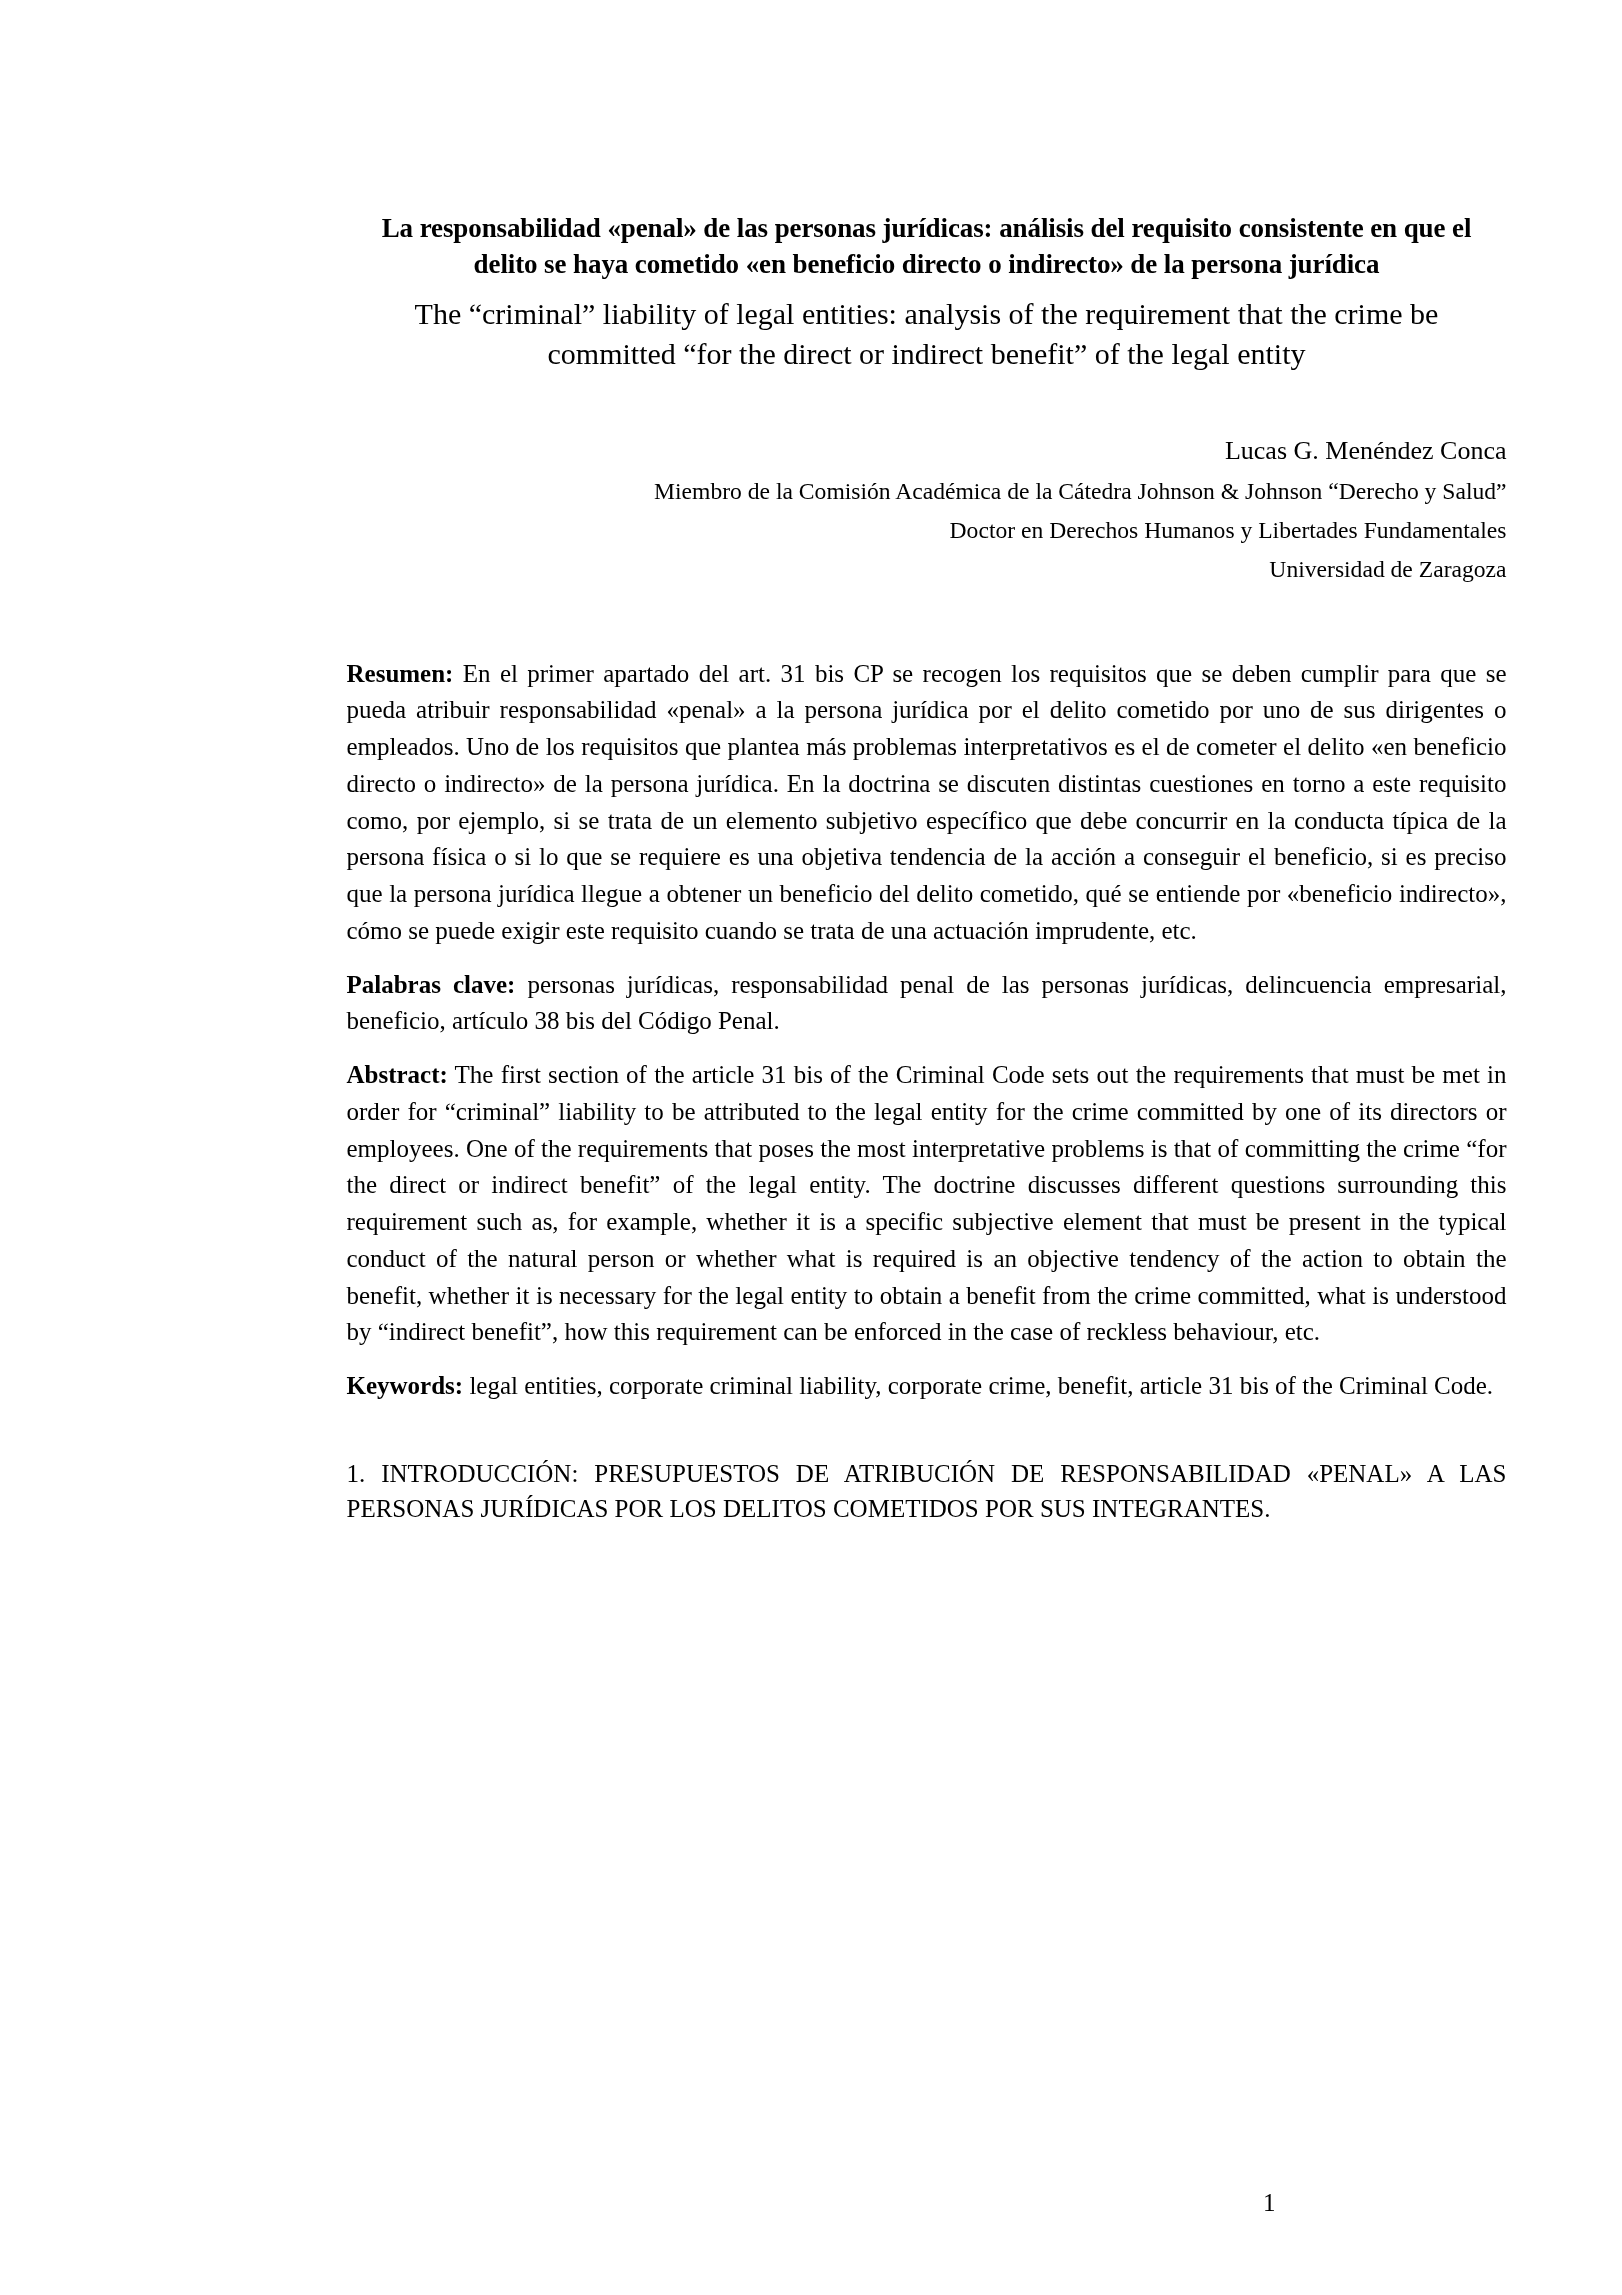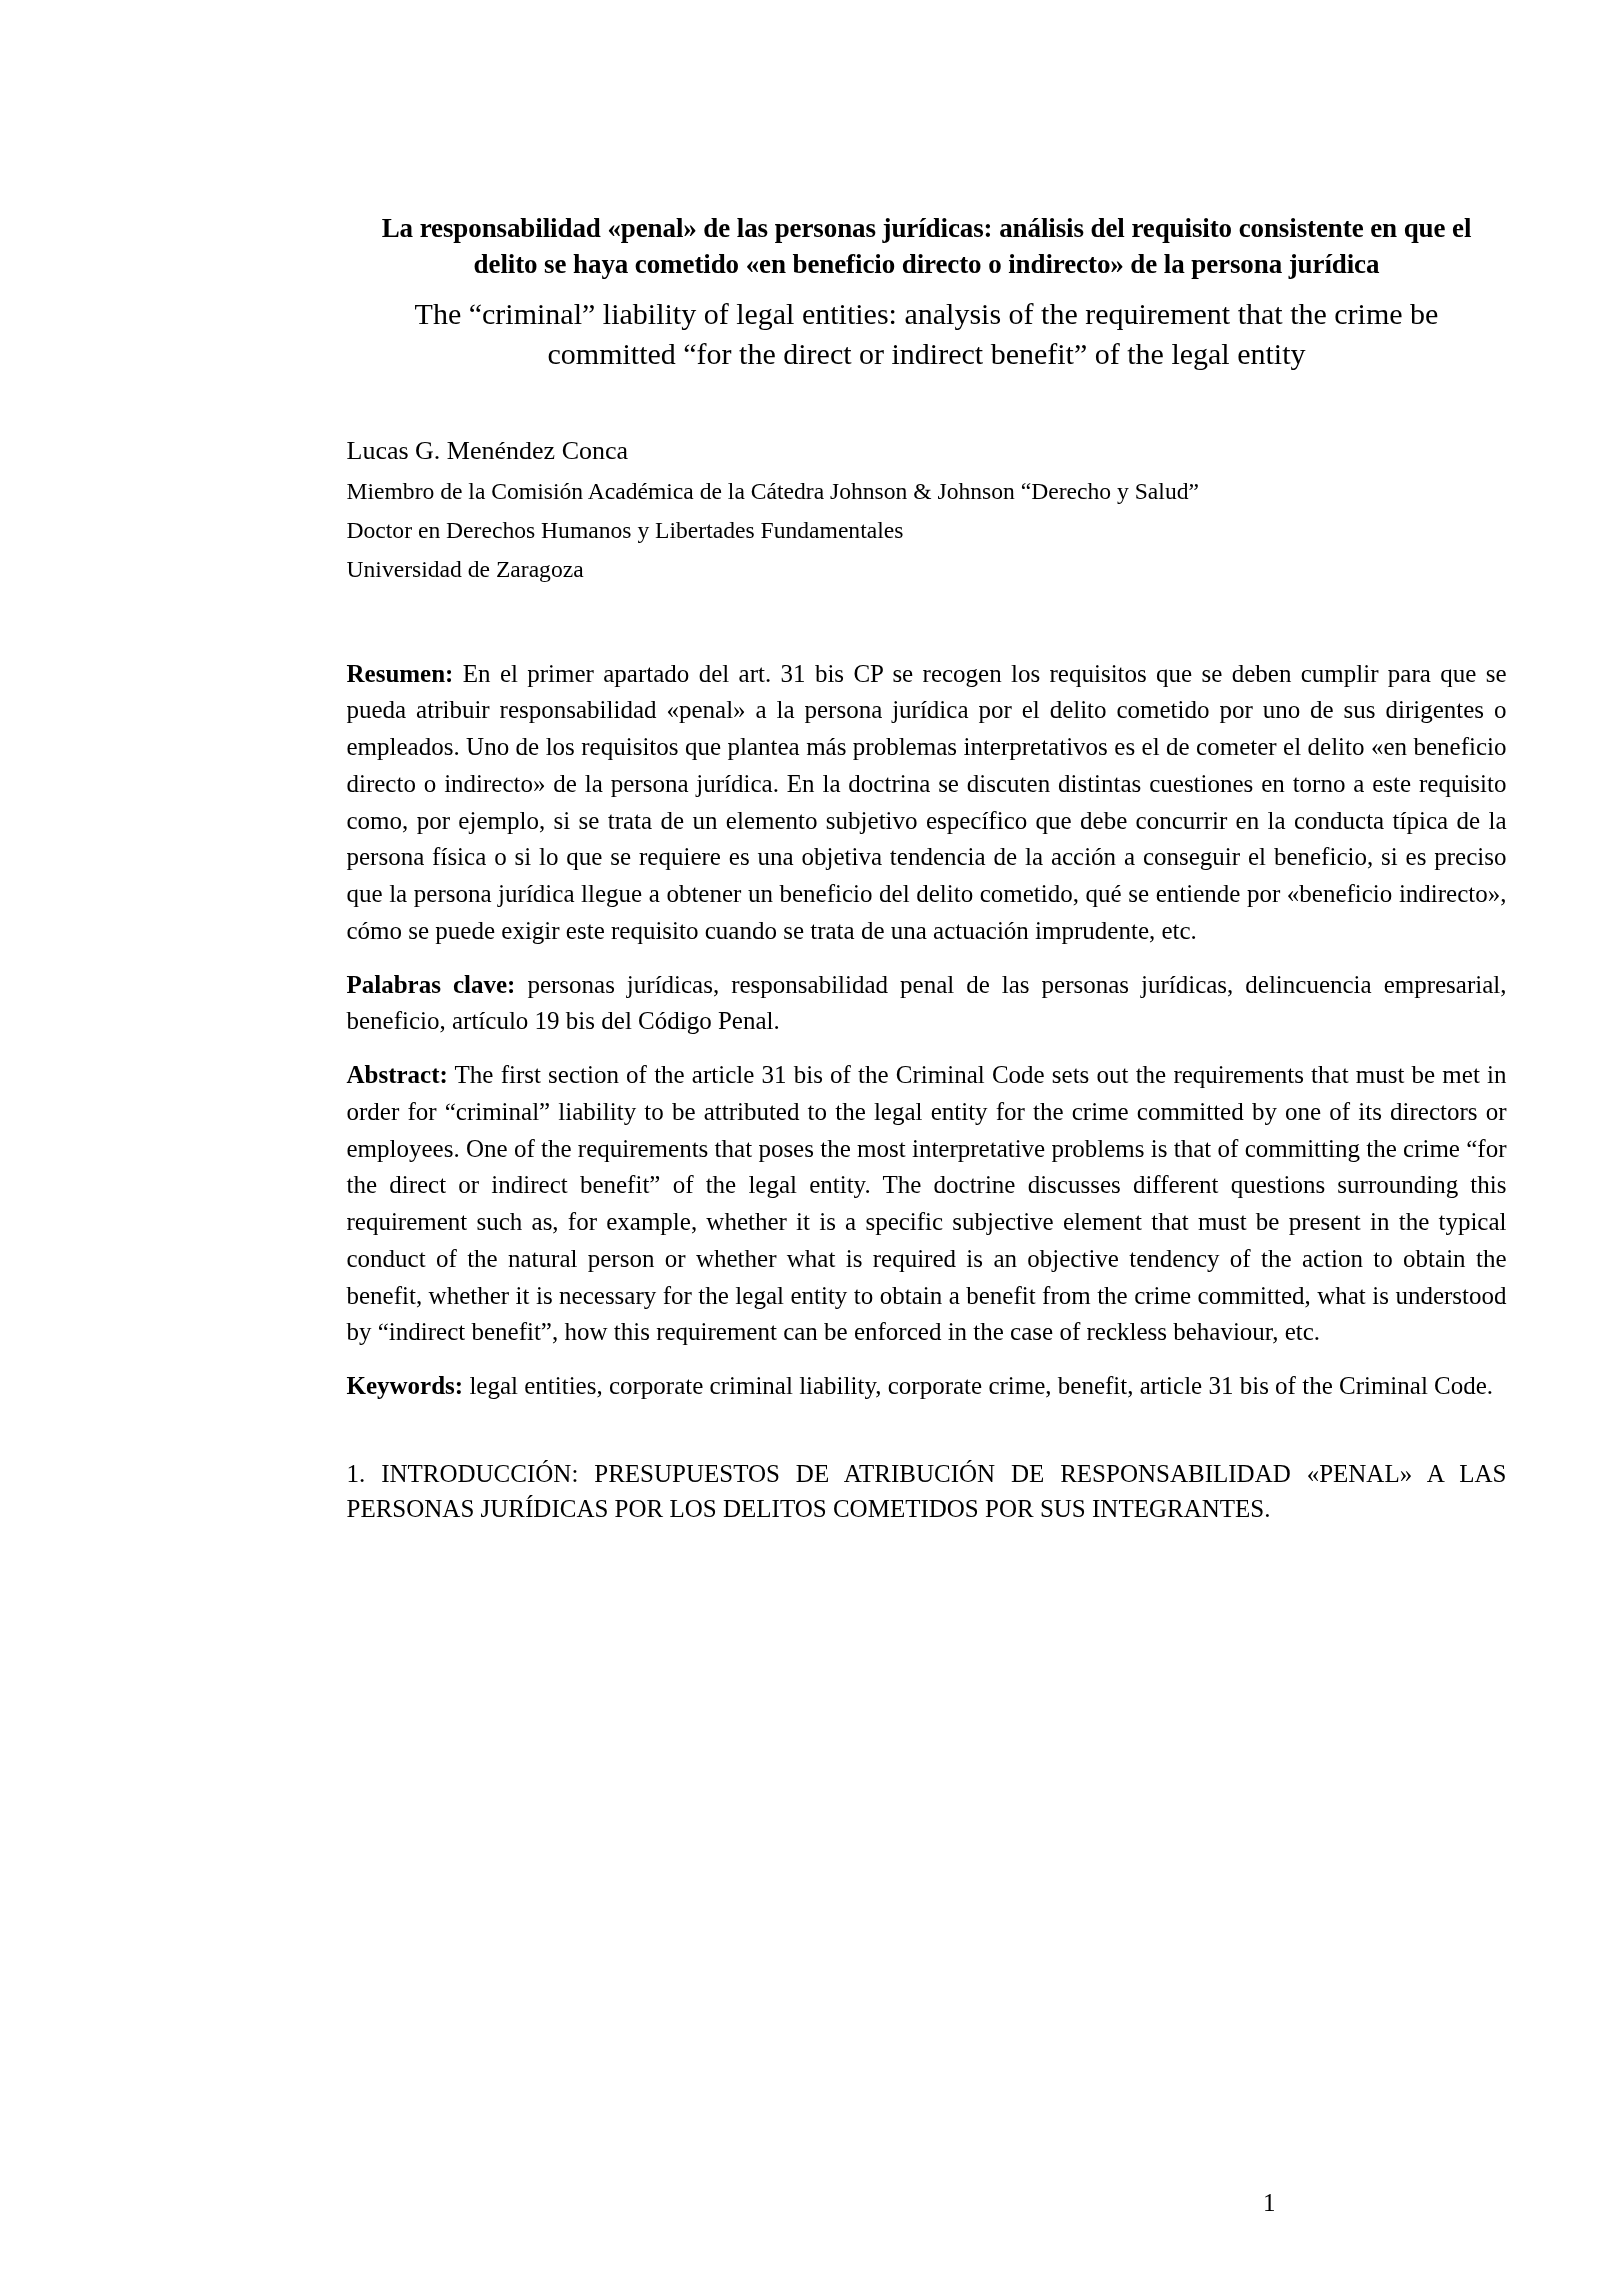--- a/index.html
+++ b/index.html
@@ -43,20 +43,21 @@
     font-weight: normal;
     text-align: center;
     line-height: 1.32;
     margin: 11.8px 0 0 0;
     padding: 0 26px;
   }
 
   
   .author-block {
     margin-top: 58px;
+    text-align: right;
   }
   .author-name {
     font-size: 26px;
     line-height: 1.5;
     margin: 0;
   }
   .author-line {
     font-size: 23.6px;
     line-height: 1.55;
     margin: 2.6px 0 0 0;
@@ -125,21 +126,21 @@
       <div class="author-name">Lucas G. Menéndez Conca</div>
       <div class="author-line">Miembro de la Comisión Académica de la Cátedra Johnson &amp; Johnson “Derecho y Salud”</div>
       <div class="author-line">Doctor en Derechos Humanos y Libertades Fundamentales</div>
       <div class="author-line">Universidad de Zaragoza</div>
     </div>
 
     <div class="body-block">
 
       <p class="para"><span class="lead">Resumen:</span><span> En el primer apartado del art. 31 bis CP se recogen los requisitos que se deben cumplir para que se pueda atribuir responsabilidad «penal» a la persona jurídica por el delito cometido por uno de sus dirigentes o empleados. Uno de los requisitos que plantea más problemas interpretativos es el de cometer el delito «en beneficio directo o indirecto» de la persona jurídica. En la doctrina se discuten distintas cuestiones en torno a este requisito como, por ejemplo, si se trata de un elemento subjetivo específico que debe concurrir en la conducta típica de la persona física o si lo que se requiere es una objetiva tendencia de la acción a conseguir el beneficio, si es preciso que la persona jurídica llegue a obtener un beneficio del delito cometido, qué se entiende por «beneficio indirecto», cómo se puede exigir este requisito cuando se trata de una actuación imprudente, etc.</span></p>
 
-      <p class="para"><span class="lead">Palabras clave:</span><span> personas jurídicas, responsabilidad penal de las personas jurídicas, delincuencia empresarial, beneficio, artículo 19 bis del Código Penal.</span></p>
+      <p class="para"><span class="lead">Palabras clave:</span><span> personas jurídicas, responsabilidad penal de las personas jurídicas, delincuencia empresarial, beneficio, artículo 38 bis del Código Penal.</span></p>
 
       <p class="para"><span class="lead">Abstract:</span><span> The first section of the article 31 bis of the Criminal Code sets out the requirements that must be met in order for “criminal” liability to be attributed to the legal entity for the crime committed by one of its directors or employees. One of the requirements that poses the most interpretative problems is that of committing the crime “for the direct or indirect benefit” of the legal entity. The doctrine discusses different questions surrounding this requirement such as, for example, whether it is a specific subjective element that must be present in the typical conduct of the natural person or whether what is required is an objective tendency of the action to obtain the benefit, whether it is necessary for the legal entity to obtain a benefit from the crime committed, what is understood by “indirect benefit”, how this requirement can be enforced in the case of reckless behaviour, etc.</span></p>
 
       <p class="para"><span class="lead">Keywords:</span><span> legal entities, corporate criminal liability, corporate crime, benefit, article 31 bis of the Criminal Code.</span></p>
     </div>
 
     <div class="sumario-block">
       <p class="sumario-item">1. INTRODUCCIÓN: PRESUPUESTOS DE ATRIBUCIÓN DE RESPONSABILIDAD «PENAL» A LAS PERSONAS JURÍDICAS POR LOS DELITOS COMETIDOS POR SUS INTEGRANTES.</p>
     </div>
 

